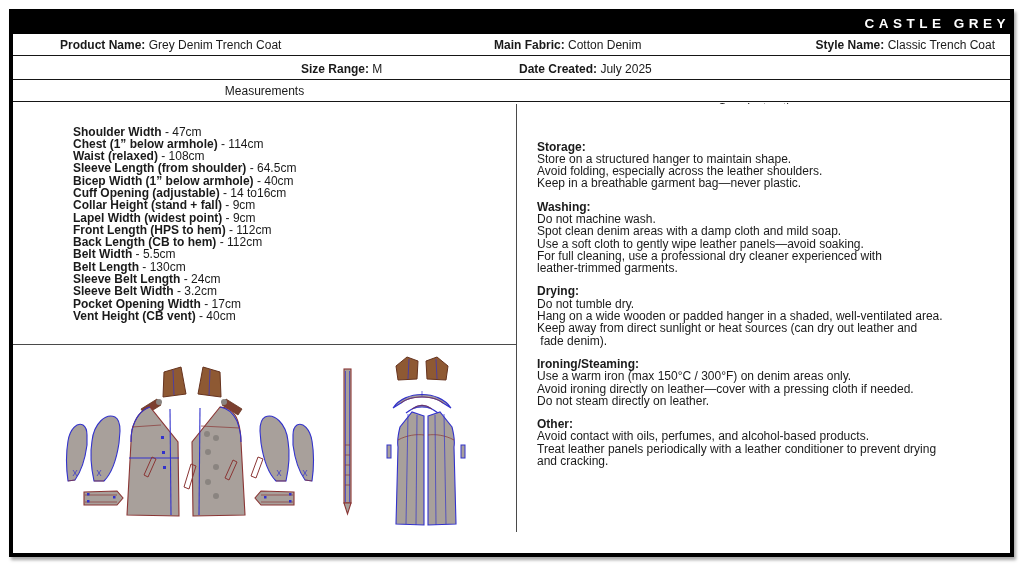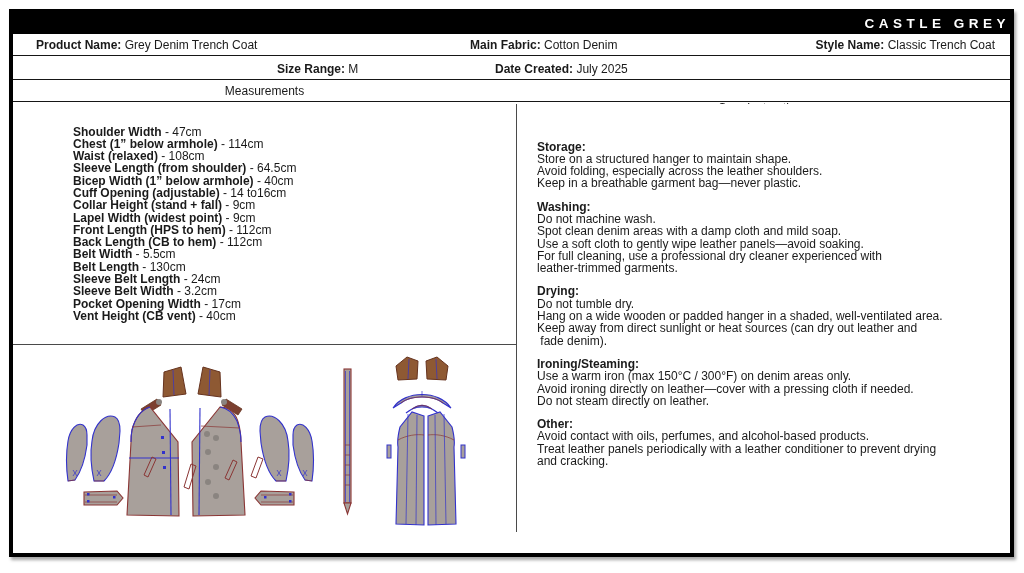--- a/index.html
+++ b/index.html
@@ -10,21 +10,21 @@
   html,body{width:1024px;height:573px;overflow:hidden;background:#fff;
     font-family:"Liberation Sans","DejaVu Sans",sans-serif;color:#1a1a1a;}
   .sheet{position:absolute;left:9px;top:9px;width:1005px;height:548px;
     background:#fff;border:4px solid #000;box-shadow:2px 3px 3px rgba(0,0,0,.35);}
   .titlebar{position:absolute;left:0;top:0;width:100%;height:21px;background:#000;
     color:#fff;font-weight:bold;font-size:13.5px;letter-spacing:4.5px;
     line-height:21px;padding-left:27px;text-align:right;}
   .hrow{position:absolute;left:0;width:100%;height:22px;line-height:22px;
     font-size:12px;border-bottom:1.5px solid #161616;}
   .row1{top:21px;} .row2{top:44.5px;} .row3{top:67px;font-weight:normal;}
-  .cell{position:absolute;white-space:nowrap;}
+  .cell{position:absolute;white-space:nowrap;margin-left:24px;}
   .b{font-weight:bold;}
   .content{position:absolute;left:0;top:90.5px;width:997px;height:428px;background:#fff;}
   .vdivider{position:absolute;left:503px;top:0;width:1px;height:100%;background:#4a4a4a;}
   .col-left{position:absolute;left:0;top:0;width:503px;height:100%;}
   .col-right{position:absolute;left:504px;top:0;width:493px;height:100%;
     padding:37px 0 18px 20px;font-size:12px;line-height:12.3px;}
   .m-list{position:absolute;left:35px;top:22px;font-size:12px;line-height:12.3px;white-space:nowrap;margin-left:25px;}
   .m-label{font-weight:bold;}
   .hdivider{position:absolute;left:0;top:240px;width:503px;height:1px;background:#4a4a4a;}
   .pattern{position:absolute;left:0;top:241px;width:503px;height:187px;}

